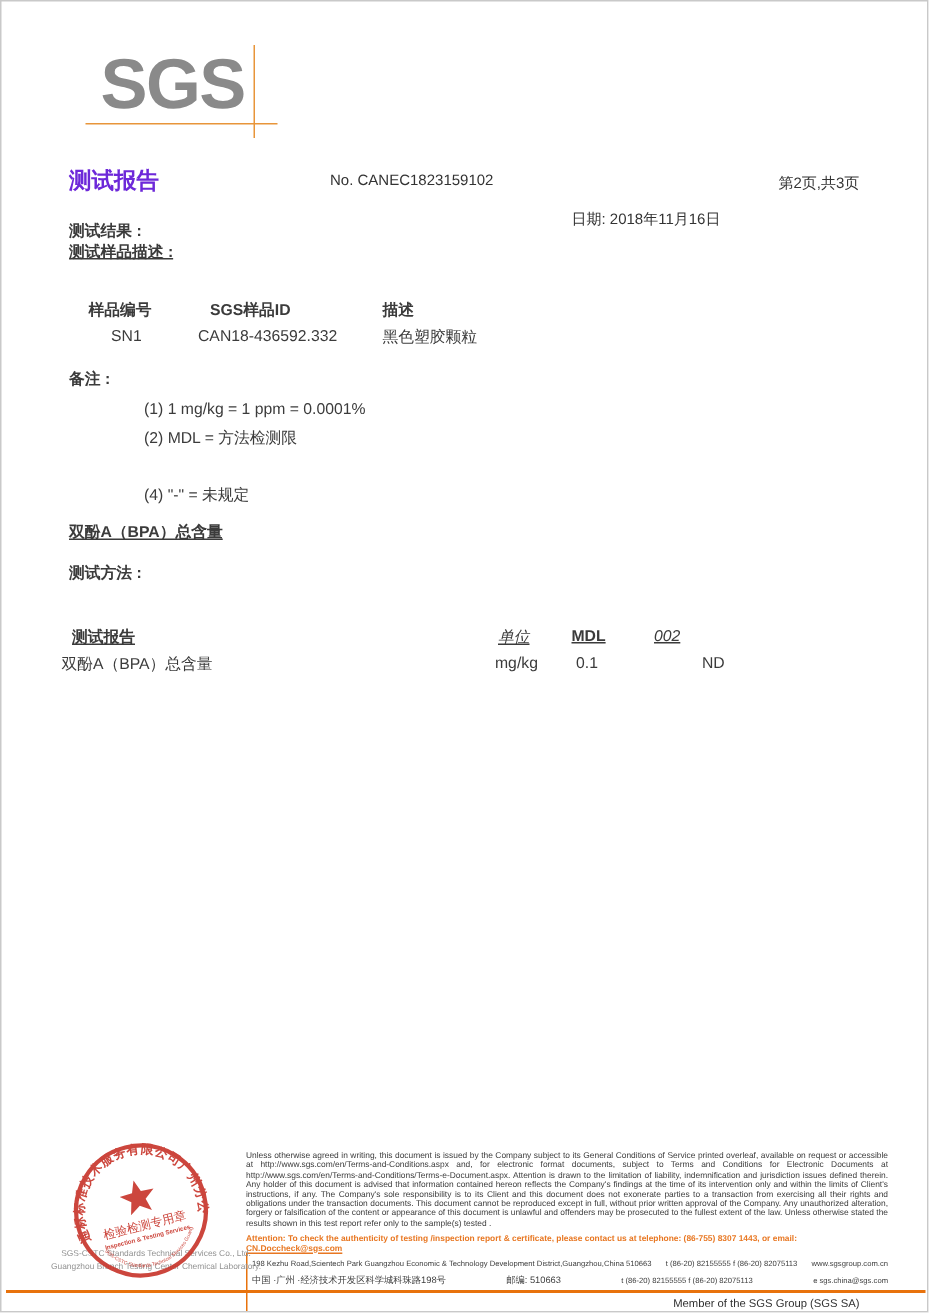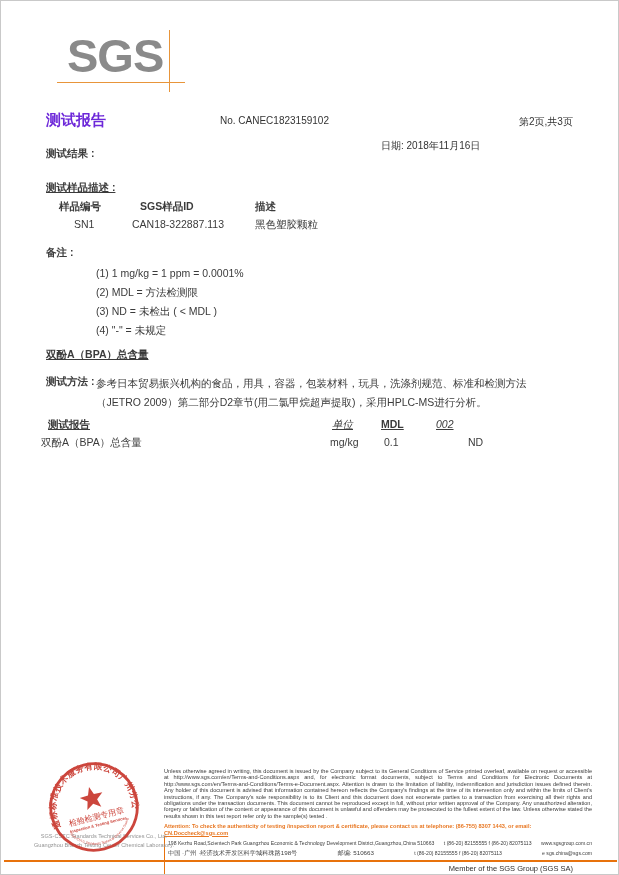--- a/index.html
+++ b/index.html
@@ -49,38 +49,36 @@
   </div>
   <div class="abs logo-hline" style="left:56px; top:81px;"></div>
   <div class="abs logo-vline" style="left:168px; top:29px;"></div>
 
   <div class="abs doc-title" style="left:45px; top:110px;">测试报告</div>
   <div class="abs hdr-meta" style="left:219px; top:114px;">No. CANEC1823159102</div>
   <div class="abs hdr-meta" style="left:380px; top:114px;margin-top:24px;">日期: 2018年11月16日</div>
   <div class="abs hdr-meta" style="left:518px; top:114px;">第2页,共3页</div>
 
   <div class="abs t10 b" style="left:45px; top:146px;">测试结果 :</div>
-  <div class="abs t10 b u" style="left:45px; top:180px;text-align:center;">测试样品描述 :</div>
+  <div class="abs t10 b u" style="left:45px; top:160px;text-align:center;">测试样品描述 :</div>
 
   <div class="abs t10 b" style="left:58px; top:199px;">样品编号</div>
   <div class="abs t10 b" style="left:139px; top:199px;">SGS样品ID</div>
   <div class="abs t10 b" style="left:254px; top:199px;">描述</div>
   <div class="abs t10" style="left:73px; top:217px;">SN1</div>
-  <div class="abs t10" style="left:131px; top:217px;">CAN18-322887.113</div>
+  <div class="abs t10" style="left:131px; top:217px;">CAN18-436592.332</div>
   <div class="abs t10" style="left:254px; top:217px;">黑色塑胶颗粒</div>
 
   <div class="abs t10 b" style="left:45px; top:245px;">备注 :</div>
   <div class="abs note-line" style="left:95px; top:263px;">(1) 1 mg/kg = 1 ppm = 0.0001%</div>
   <div class="abs note-line" style="left:95px; top:282px;">(2) MDL = 方法检测限</div>
-  <div class="abs note-line" style="left:95px; top:301px;">(3) ND = 未检出 ( &lt; MDL )</div>
   <div class="abs note-line" style="left:95px; top:320px;">(4) "-" = 未规定</div>
 
   <div class="abs t10 b u" style="left:45px; top:347px;">双酚A（BPA）总含量</div>
   <div class="abs t10 b" style="left:45px; top:374px;">测试方法 :</div>
-  <div class="abs method-par" style="left:95px; top:373px;">参考日本贸易振兴机构的食品，用具，容器，包装材料，玩具，洗涤剂规范、标准和检测方法（JETRO 2009）第二部分D2章节(用二氯甲烷超声提取)，采用HPLC-MS进行分析。</div>
 
   <div class="abs t10 b u" style="left:47px; top:417px;">测试报告</div>
   <div class="abs t10 u i" style="left:331px; top:417px;">单位</div>
   <div class="abs t10 u b" style="left:380px; top:417px;">MDL</div>
   <div class="abs t10 u i" style="left:435px; top:417px;">002</div>
   <div class="abs t10" style="left:40px; top:435px;">双酚A（BPA）总含量</div>
   <div class="abs t10" style="left:329px; top:435px;">mg/kg</div>
   <div class="abs t10" style="left:383px; top:435px;">0.1</div>
   <div class="abs t10" style="left:435px; top:435px;margin-left:32px;">ND</div>
 

